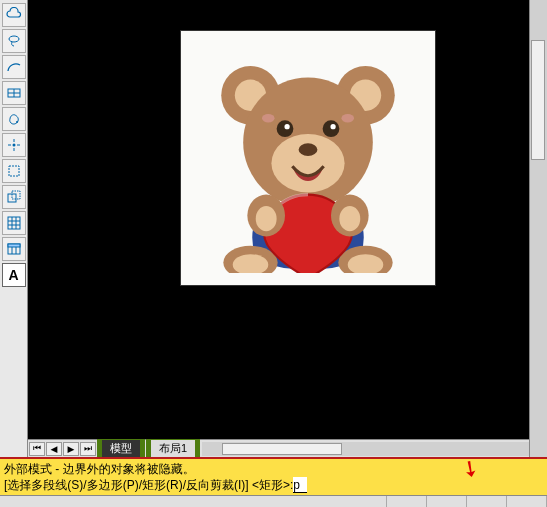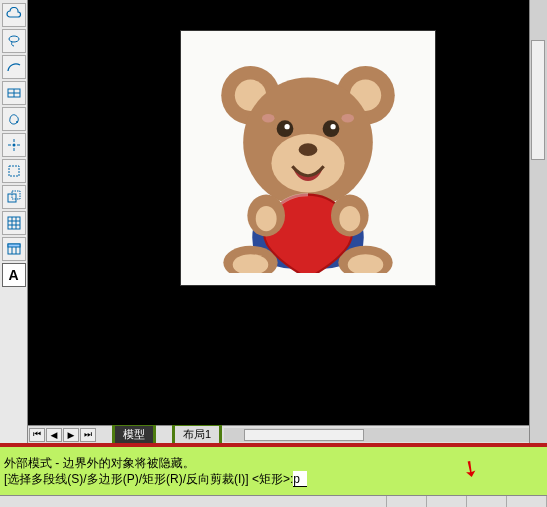--- a/index.html
+++ b/index.html
@@ -53,35 +53,35 @@
   height: 18px; background: #e0e0e0; display: flex; align-items: center;
   border-top: 1px solid #888;
 }
 .nav-btn {
   width: 16px; height: 14px; background: #eee; border: 1px solid #999;
   margin-left: 1px; display: flex; align-items: center; justify-content: center;
   font-size: 9px; cursor: pointer;
 }
 .tab {
   padding: 1px 8px; font-size: 11px;
-  background: #ddd; border: 3px solid #4d7c0f; margin-left: 16px;
+  background: #ddd; border: 5px solid #4d7c0f; margin-left: 1px;
   cursor: pointer;
 }
 .tab.active { background: #333; color: #fff; }
 .scroll-track { flex: 1; background: #d0d0d0; margin-left: 2px; height: 14px; position: relative; }
 .scroll-thumb { position: absolute; left: 20px; width: 120px; height: 12px; top: 1px; background: #f0f0f0; border: 1px solid #999; }
 .scroll-right {
   width: 18px; background: #e0e0e0; border-left: 1px solid #888;
   display: flex; flex-direction: column;
 }
 .sr-track { flex: 1; position: relative; background: #d0d0d0; }
 .sr-thumb { position: absolute; top: 40px; height: 120px; left: 1px; width: 14px; background: #f0f0f0; border: 1px solid #999; }
 .cmd-panel {
-  background: #bef264; border-top: 4px solid #b91c1c;
-  padding: 8px 4px; font-size: 12px; line-height: 16px;
+  background: #fde047; border-top: 2px solid #b91c1c;
+  padding: 2px 4px; font-size: 12px; line-height: 16px;
   position: relative;
 }
 .cmd-line { white-space: nowrap; }
 .cmd-input-line { display: flex; }
 .cmd-input {
   border: none; outline: none; font-family: inherit; font-size: 12px;
   flex: 0 0 14px; width: 14px;
   border-bottom: 1px solid #000;
 }
 .arrow-annot {

